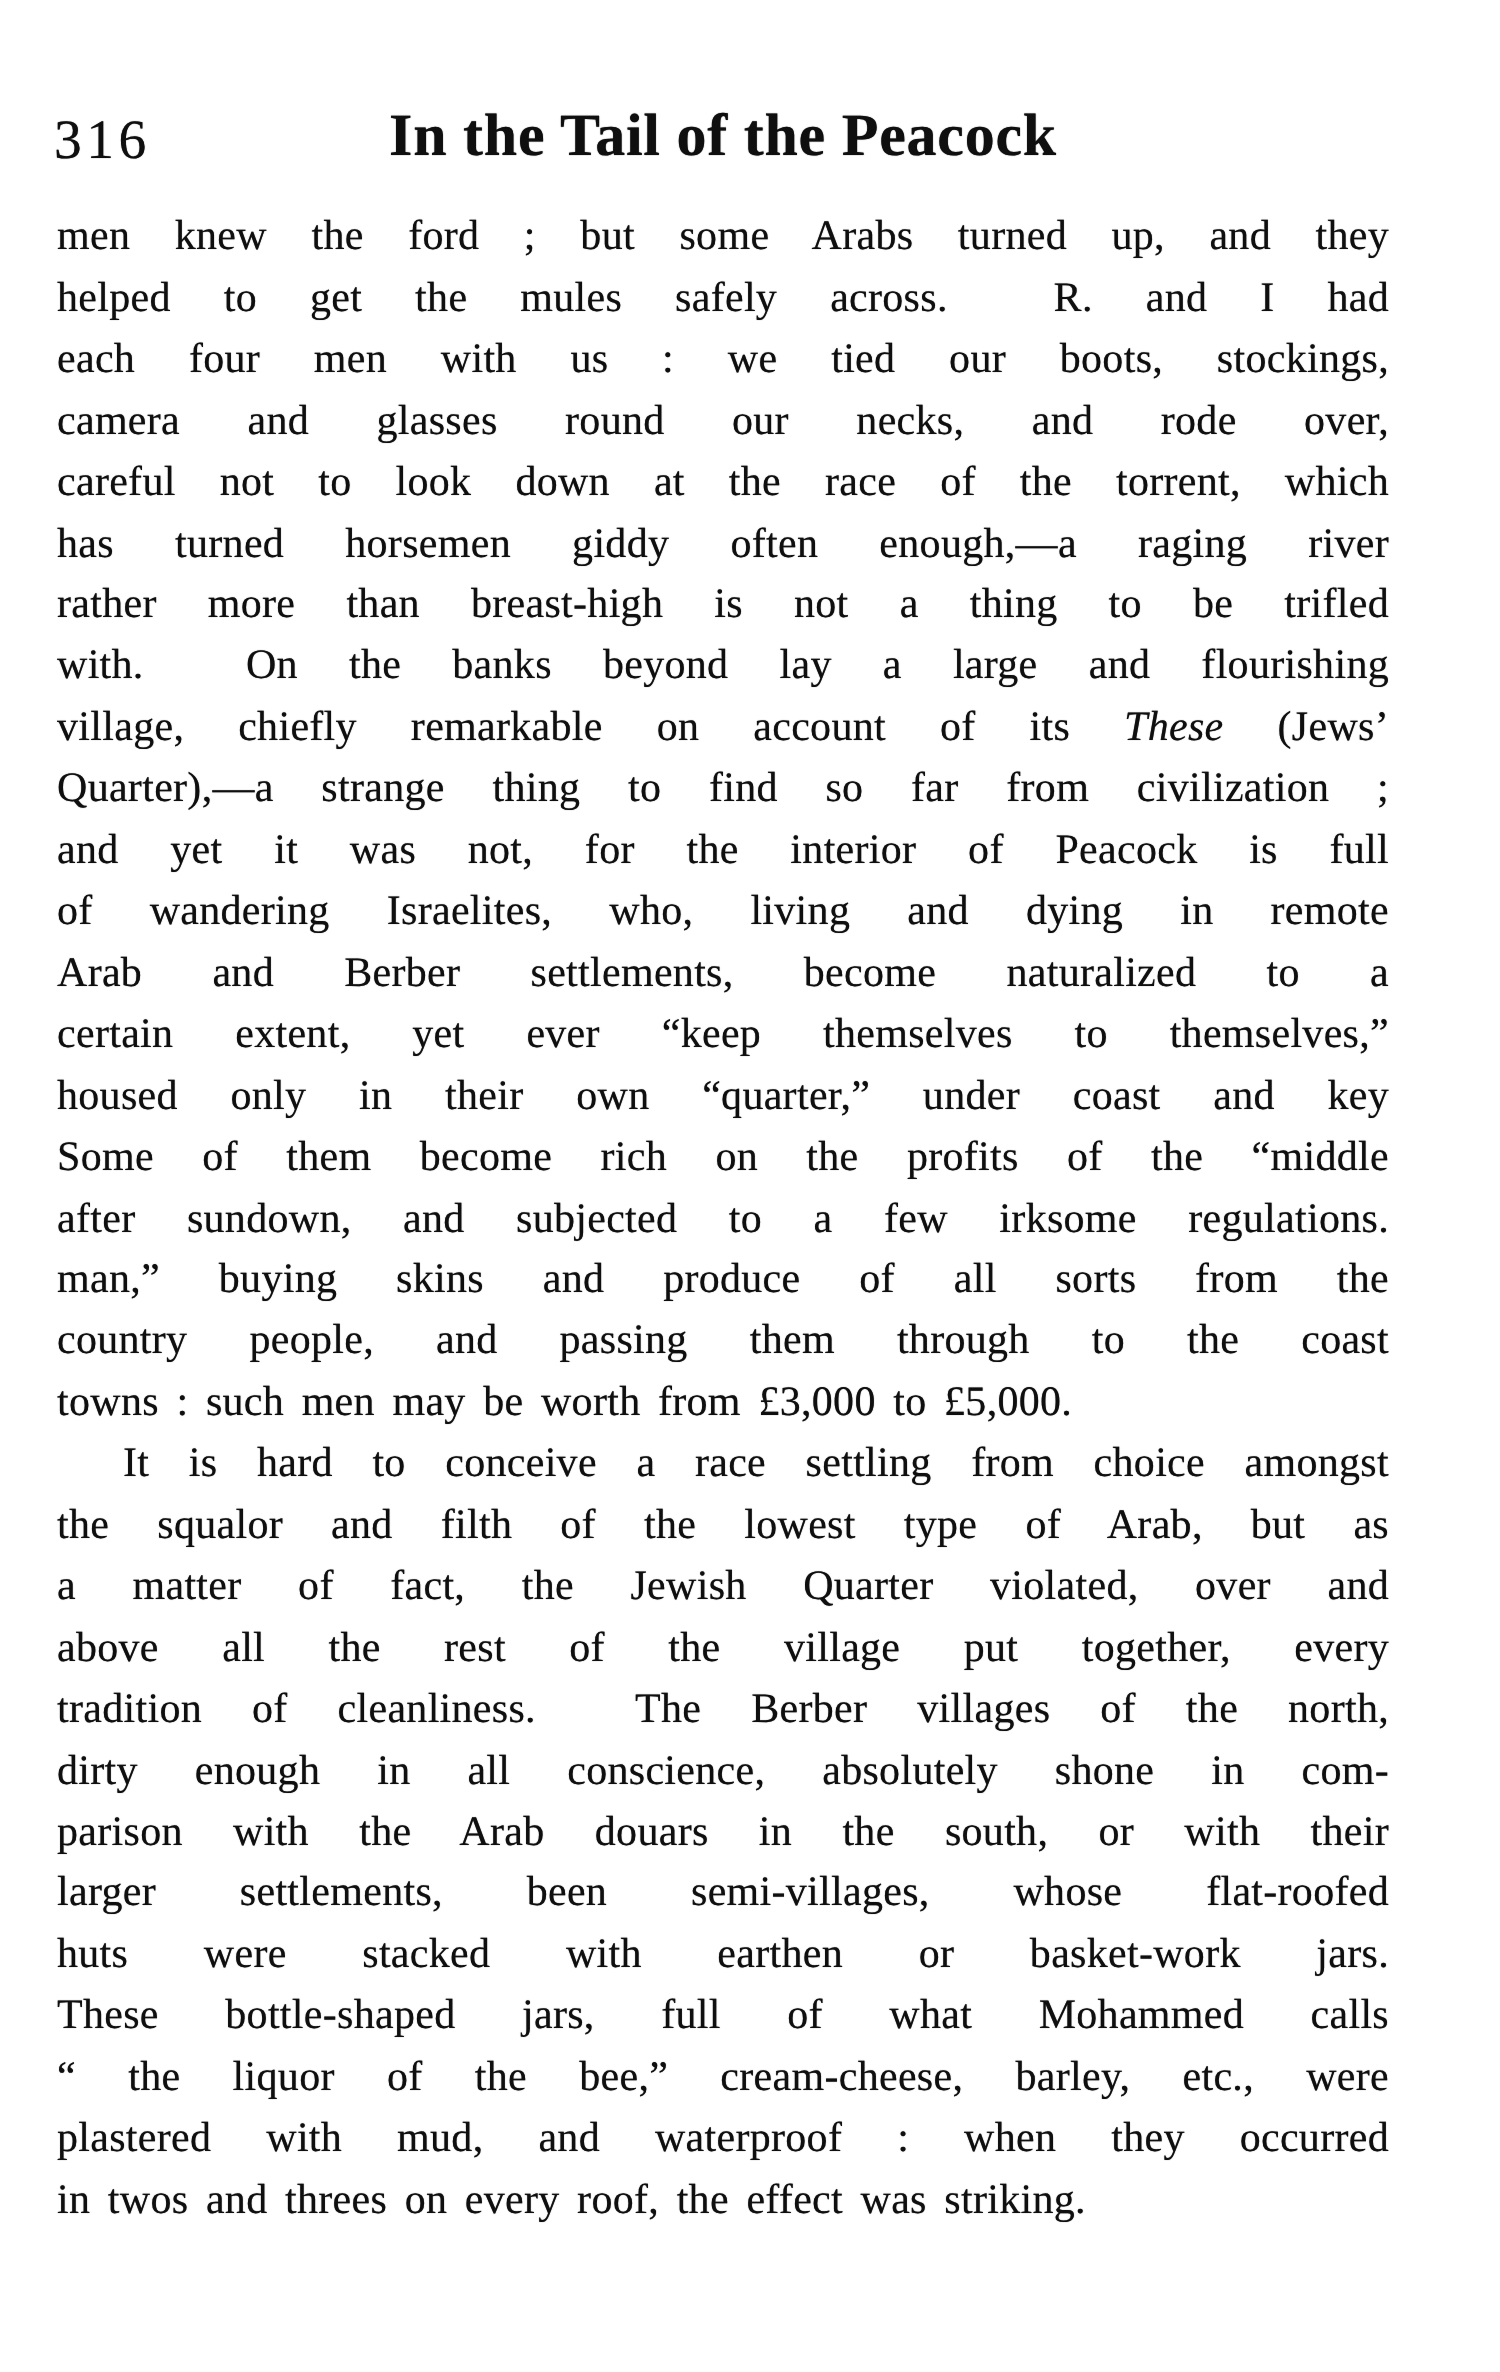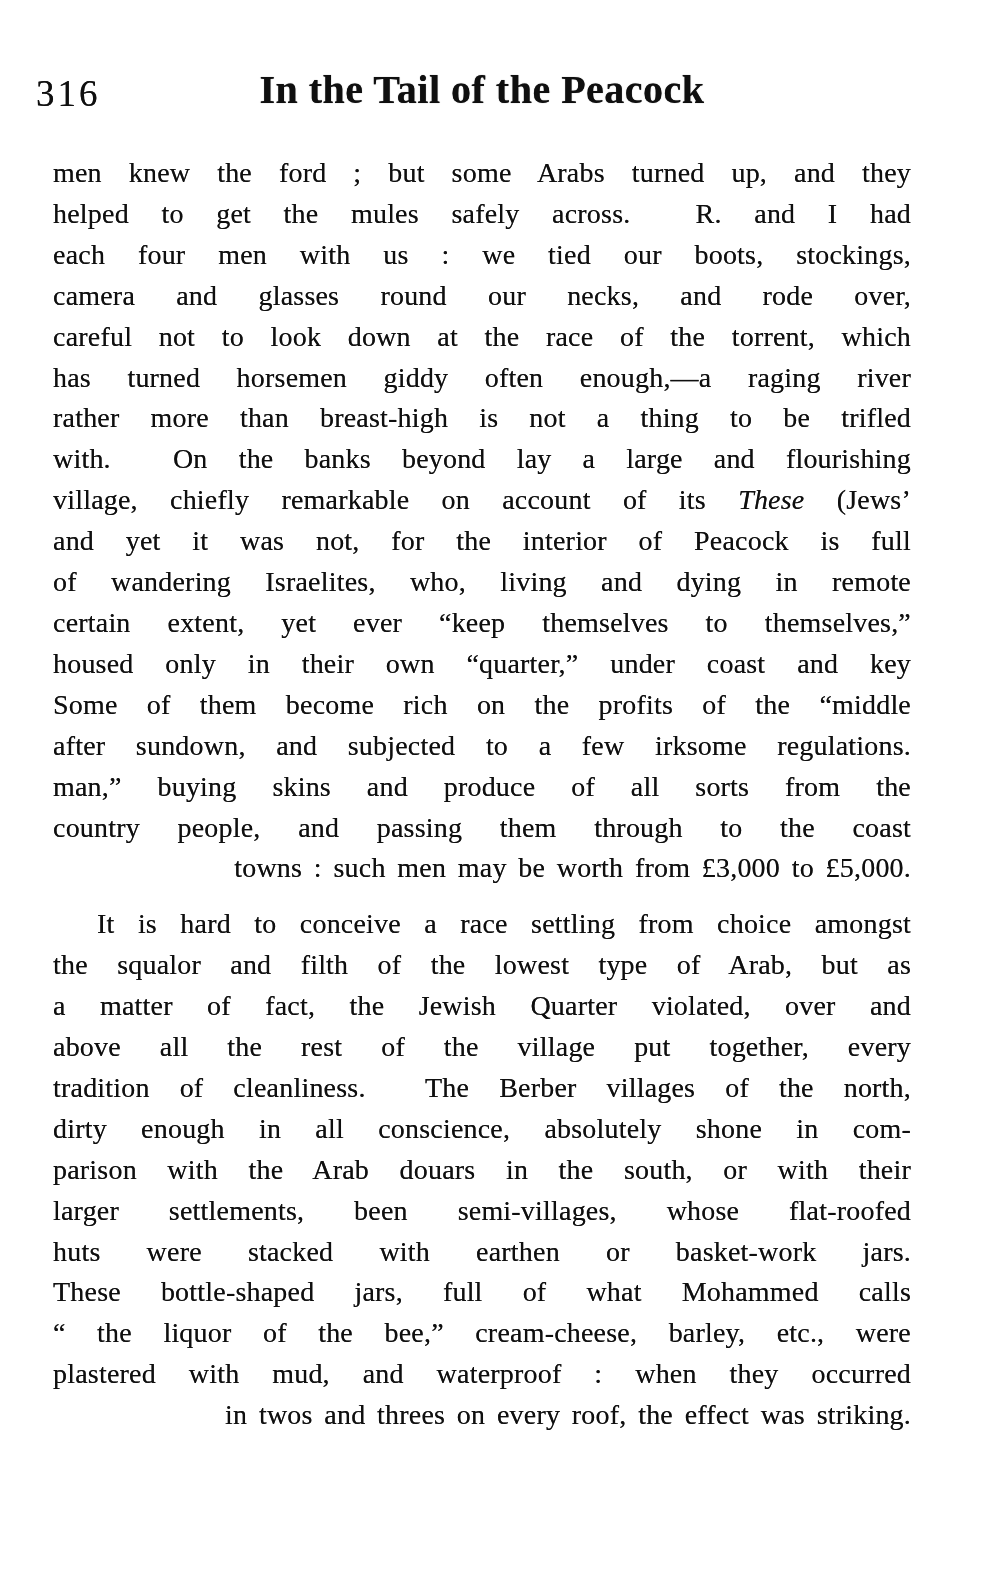--- a/index.html
+++ b/index.html
@@ -36,28 +36,27 @@
     letter-spacing: 0.5px;
     text-shadow: 0 0 0.7px rgba(0,0,0,0.8);
     white-space: nowrap;
   }
   .page-body {
     position: absolute;
     top: 138px;
     left: 38px;
     width: 888px;
   }
-  .paragraph { margin: 15px; padding: 0; }
+  .paragraph { margin: 0; padding: 0; }
   .line {
     font-size: 28px;
     line-height: 40.9px;
     letter-spacing: 0.2px;
     word-spacing: 4.5px;
     text-shadow: 0 0 0.6px rgba(10,10,10,0.7);
-    text-align: right;
   }
   .line.justified {
     text-align: justify;
     text-align-last: justify;
     -moz-text-align-last: justify;
   }
   .paragraph.indent .line:first-child { text-indent: 44px; }
   .line i { font-style: italic; }
 </style>
 </head>
@@ -73,22 +72,24 @@
       <div class="paragraph">
         <div class="line justified">men knew the ford&nbsp;; but some Arabs turned up, and they</div>
         <div class="line justified">helped to get the mules safely across.&nbsp; R. and I had</div>
         <div class="line justified">each four men with us&nbsp;: we tied our boots, stockings,</div>
         <div class="line justified">camera and glasses round our necks, and rode over,</div>
         <div class="line justified">careful not to look down at the race of the torrent, which</div>
         <div class="line justified">has turned horsemen giddy often enough,—a raging river</div>
         <div class="line justified">rather more than breast-high is not a thing to be trifled</div>
         <div class="line justified">with.&nbsp; On the banks beyond lay a large and flourishing</div>
         <div class="line justified">village, chiefly remarkable on account of its <i>These</i> (Jews’</div>
+        <div class="line justified">Quarter),—a strange thing to find so far from civilization&nbsp;;</div>
         <div class="line justified">and yet it was not, for the interior of Peacock is full</div>
         <div class="line justified">of wandering Israelites, who, living and dying in remote</div>
+        <div class="line justified">Arab and Berber settlements, become naturalized to a</div>
         <div class="line justified">certain extent, yet ever “keep themselves to themselves,”</div>
         <div class="line justified">housed only in their own “quarter,” under coast and key</div>
         <div class="line justified">Some of them become rich on the profits of the “middle</div>
         <div class="line justified">after sundown, and subjected to a few irksome regulations.</div>
         <div class="line justified">man,” buying skins and produce of all sorts from the</div>
         <div class="line justified">country people, and passing them through to the coast</div>
         <div class="line">towns&nbsp;: such men may be worth from £3,000 to £5,000.</div>
       </div>
       <div class="paragraph indent">
         <div class="line justified">It is hard to conceive a race settling from choice amongst</div>

